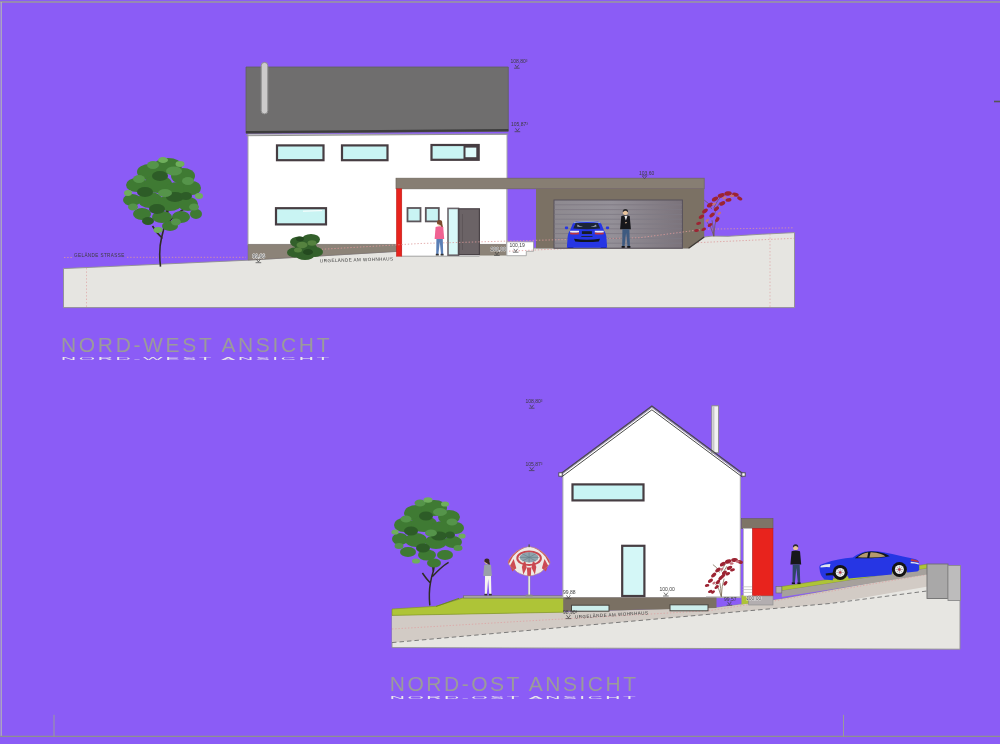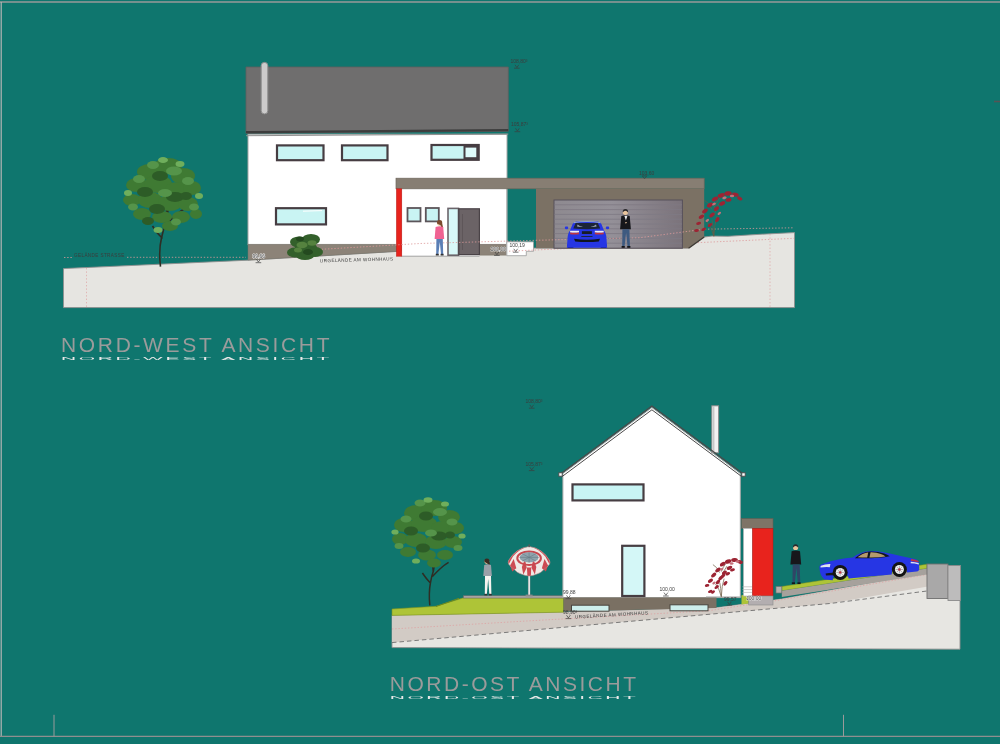--- a/index.html
+++ b/index.html
@@ -1,16 +1,16 @@
 <!DOCTYPE html>
 <html><head>
 <meta charset="utf-8">
 <style>
   html,body{margin:0;padding:0;background:#ffffff;}
-  #sheet{position:relative;width:1000px;height:744px;background:#0f766e;overflow:hidden;
+  #sheet{position:relative;width:1000px;height:744px;background:#8b5cf6;overflow:hidden;
          font-family:"Liberation Sans", sans-serif;}
   svg{display:block}
   .small{font-family:"Liberation Sans", sans-serif;fill:#3c3c3c;}
   .title{font-family:"Liberation Sans", sans-serif;fill:#9b9b9b;}
 </style>
 </head>
 <body>
 <div id="sheet">
 <svg width="1000" height="744" viewBox="0 0 1000 744">
 <defs>

